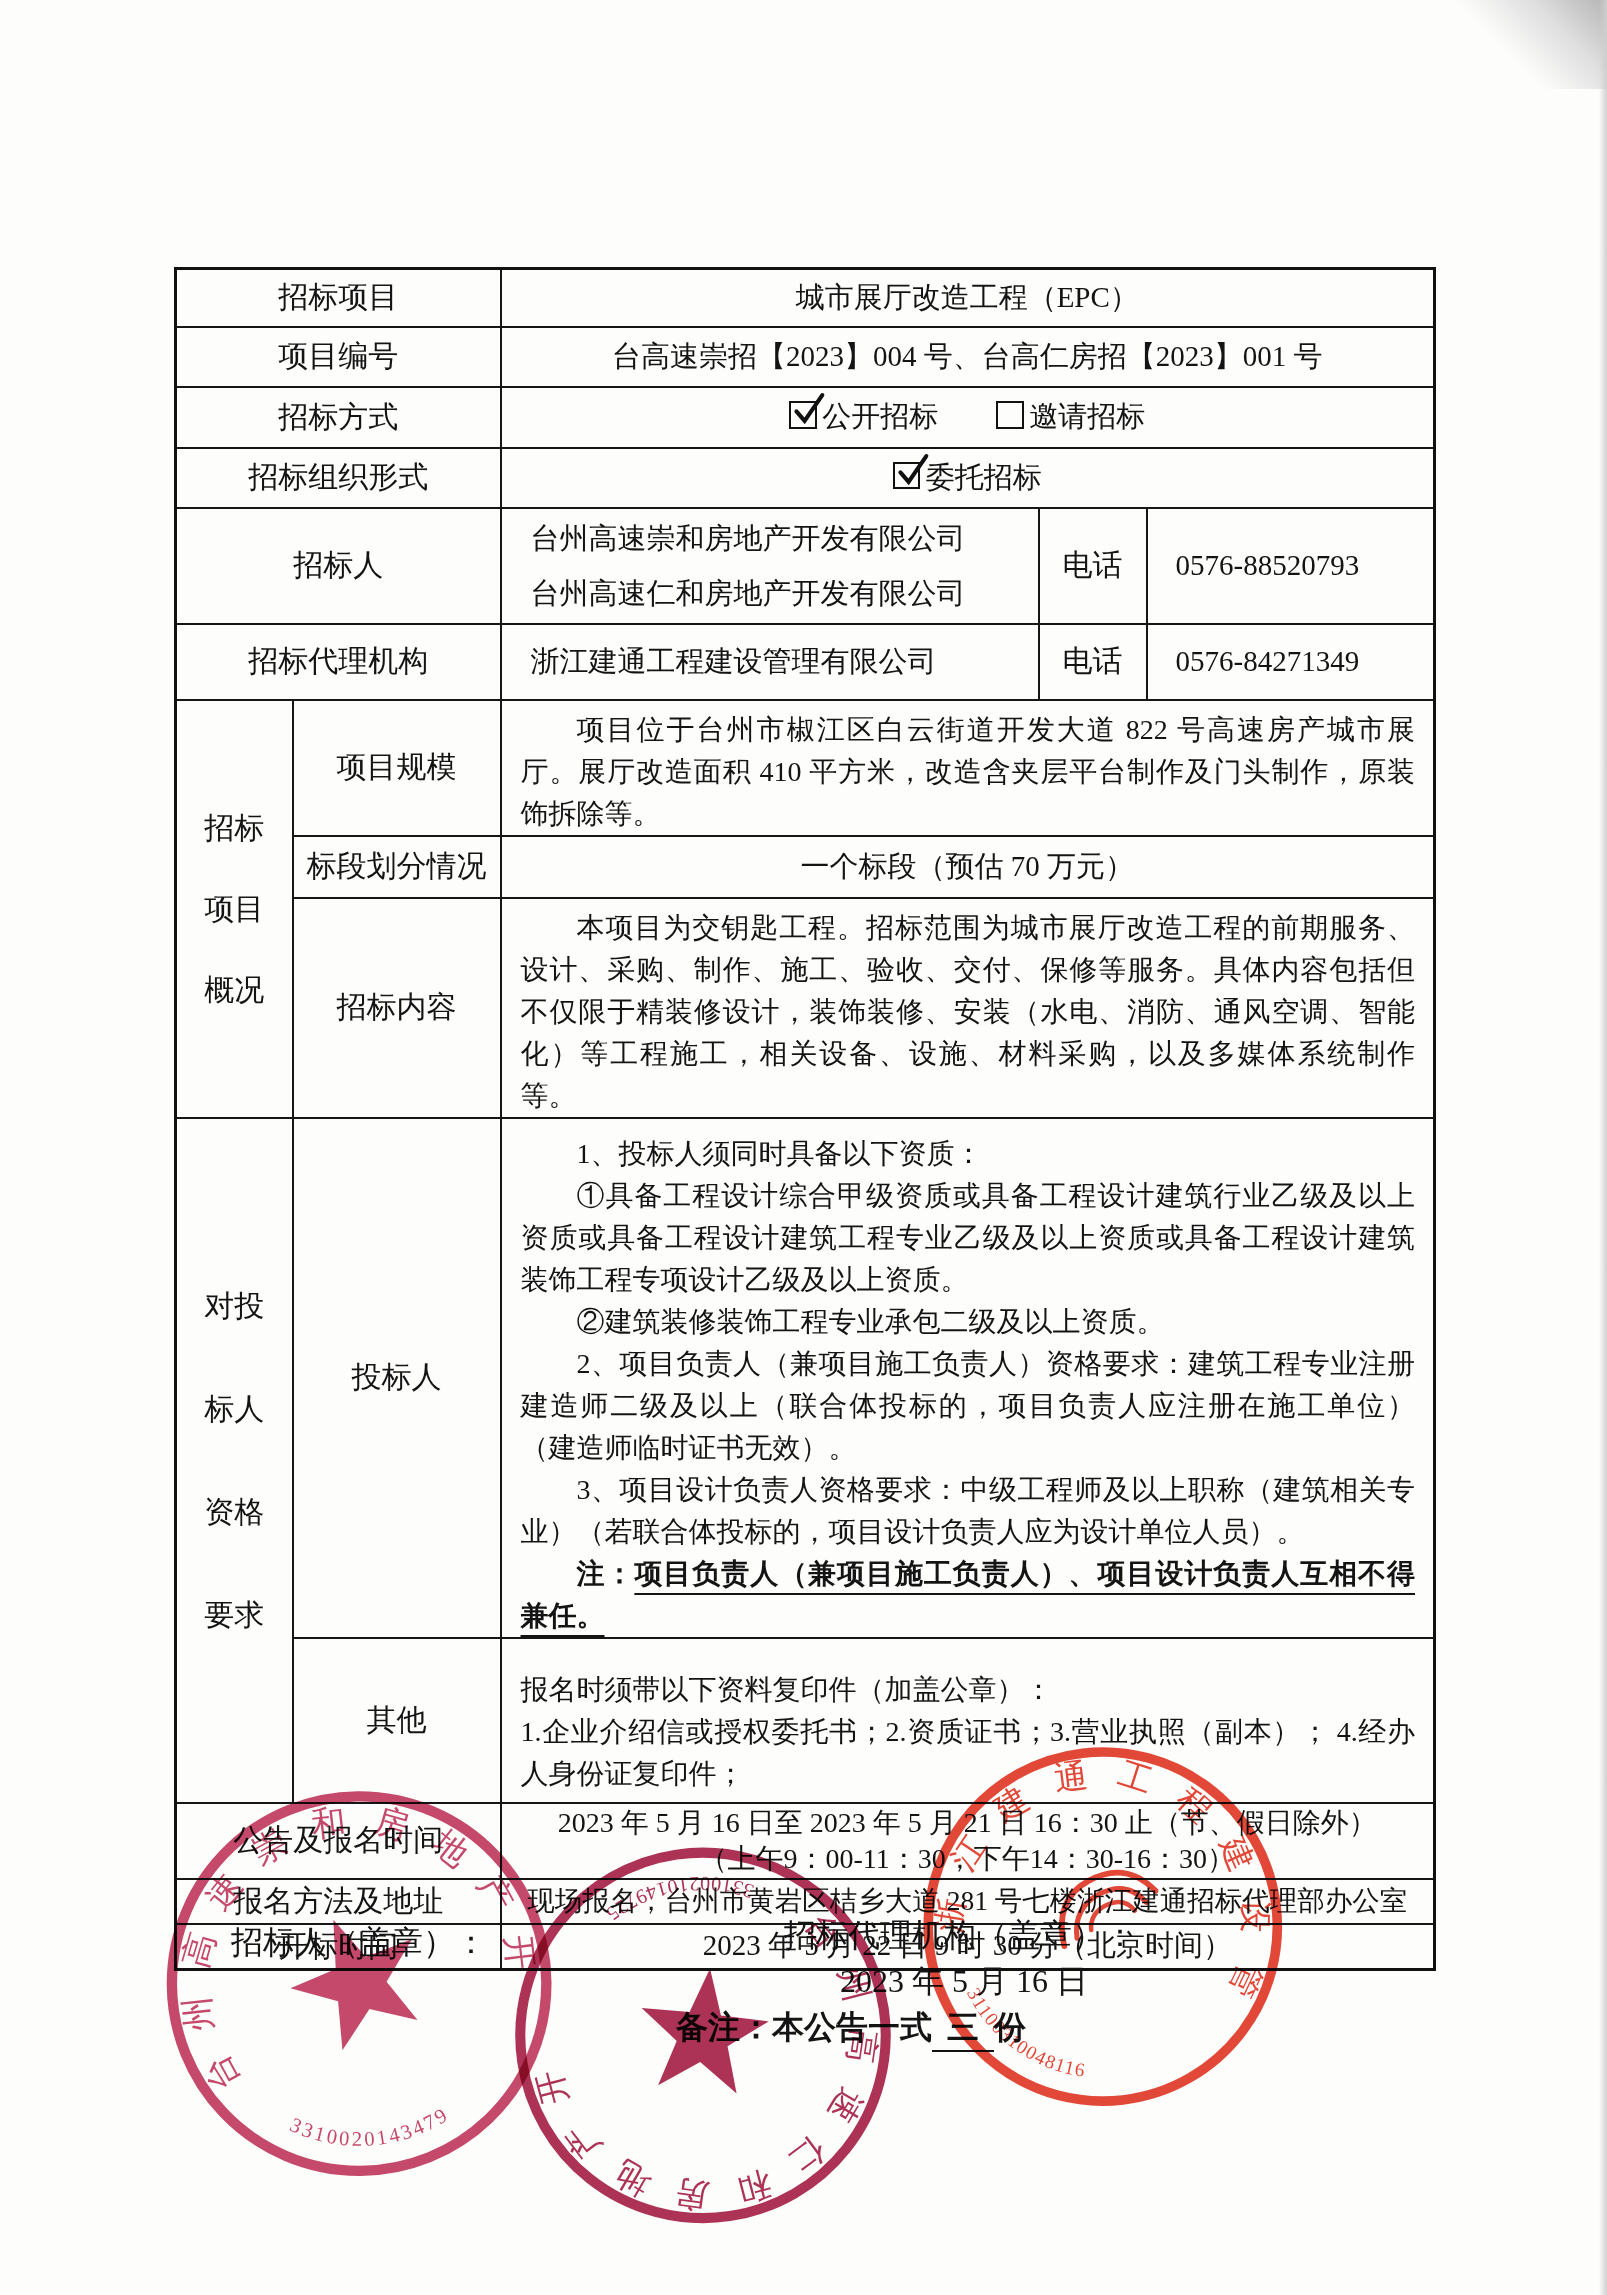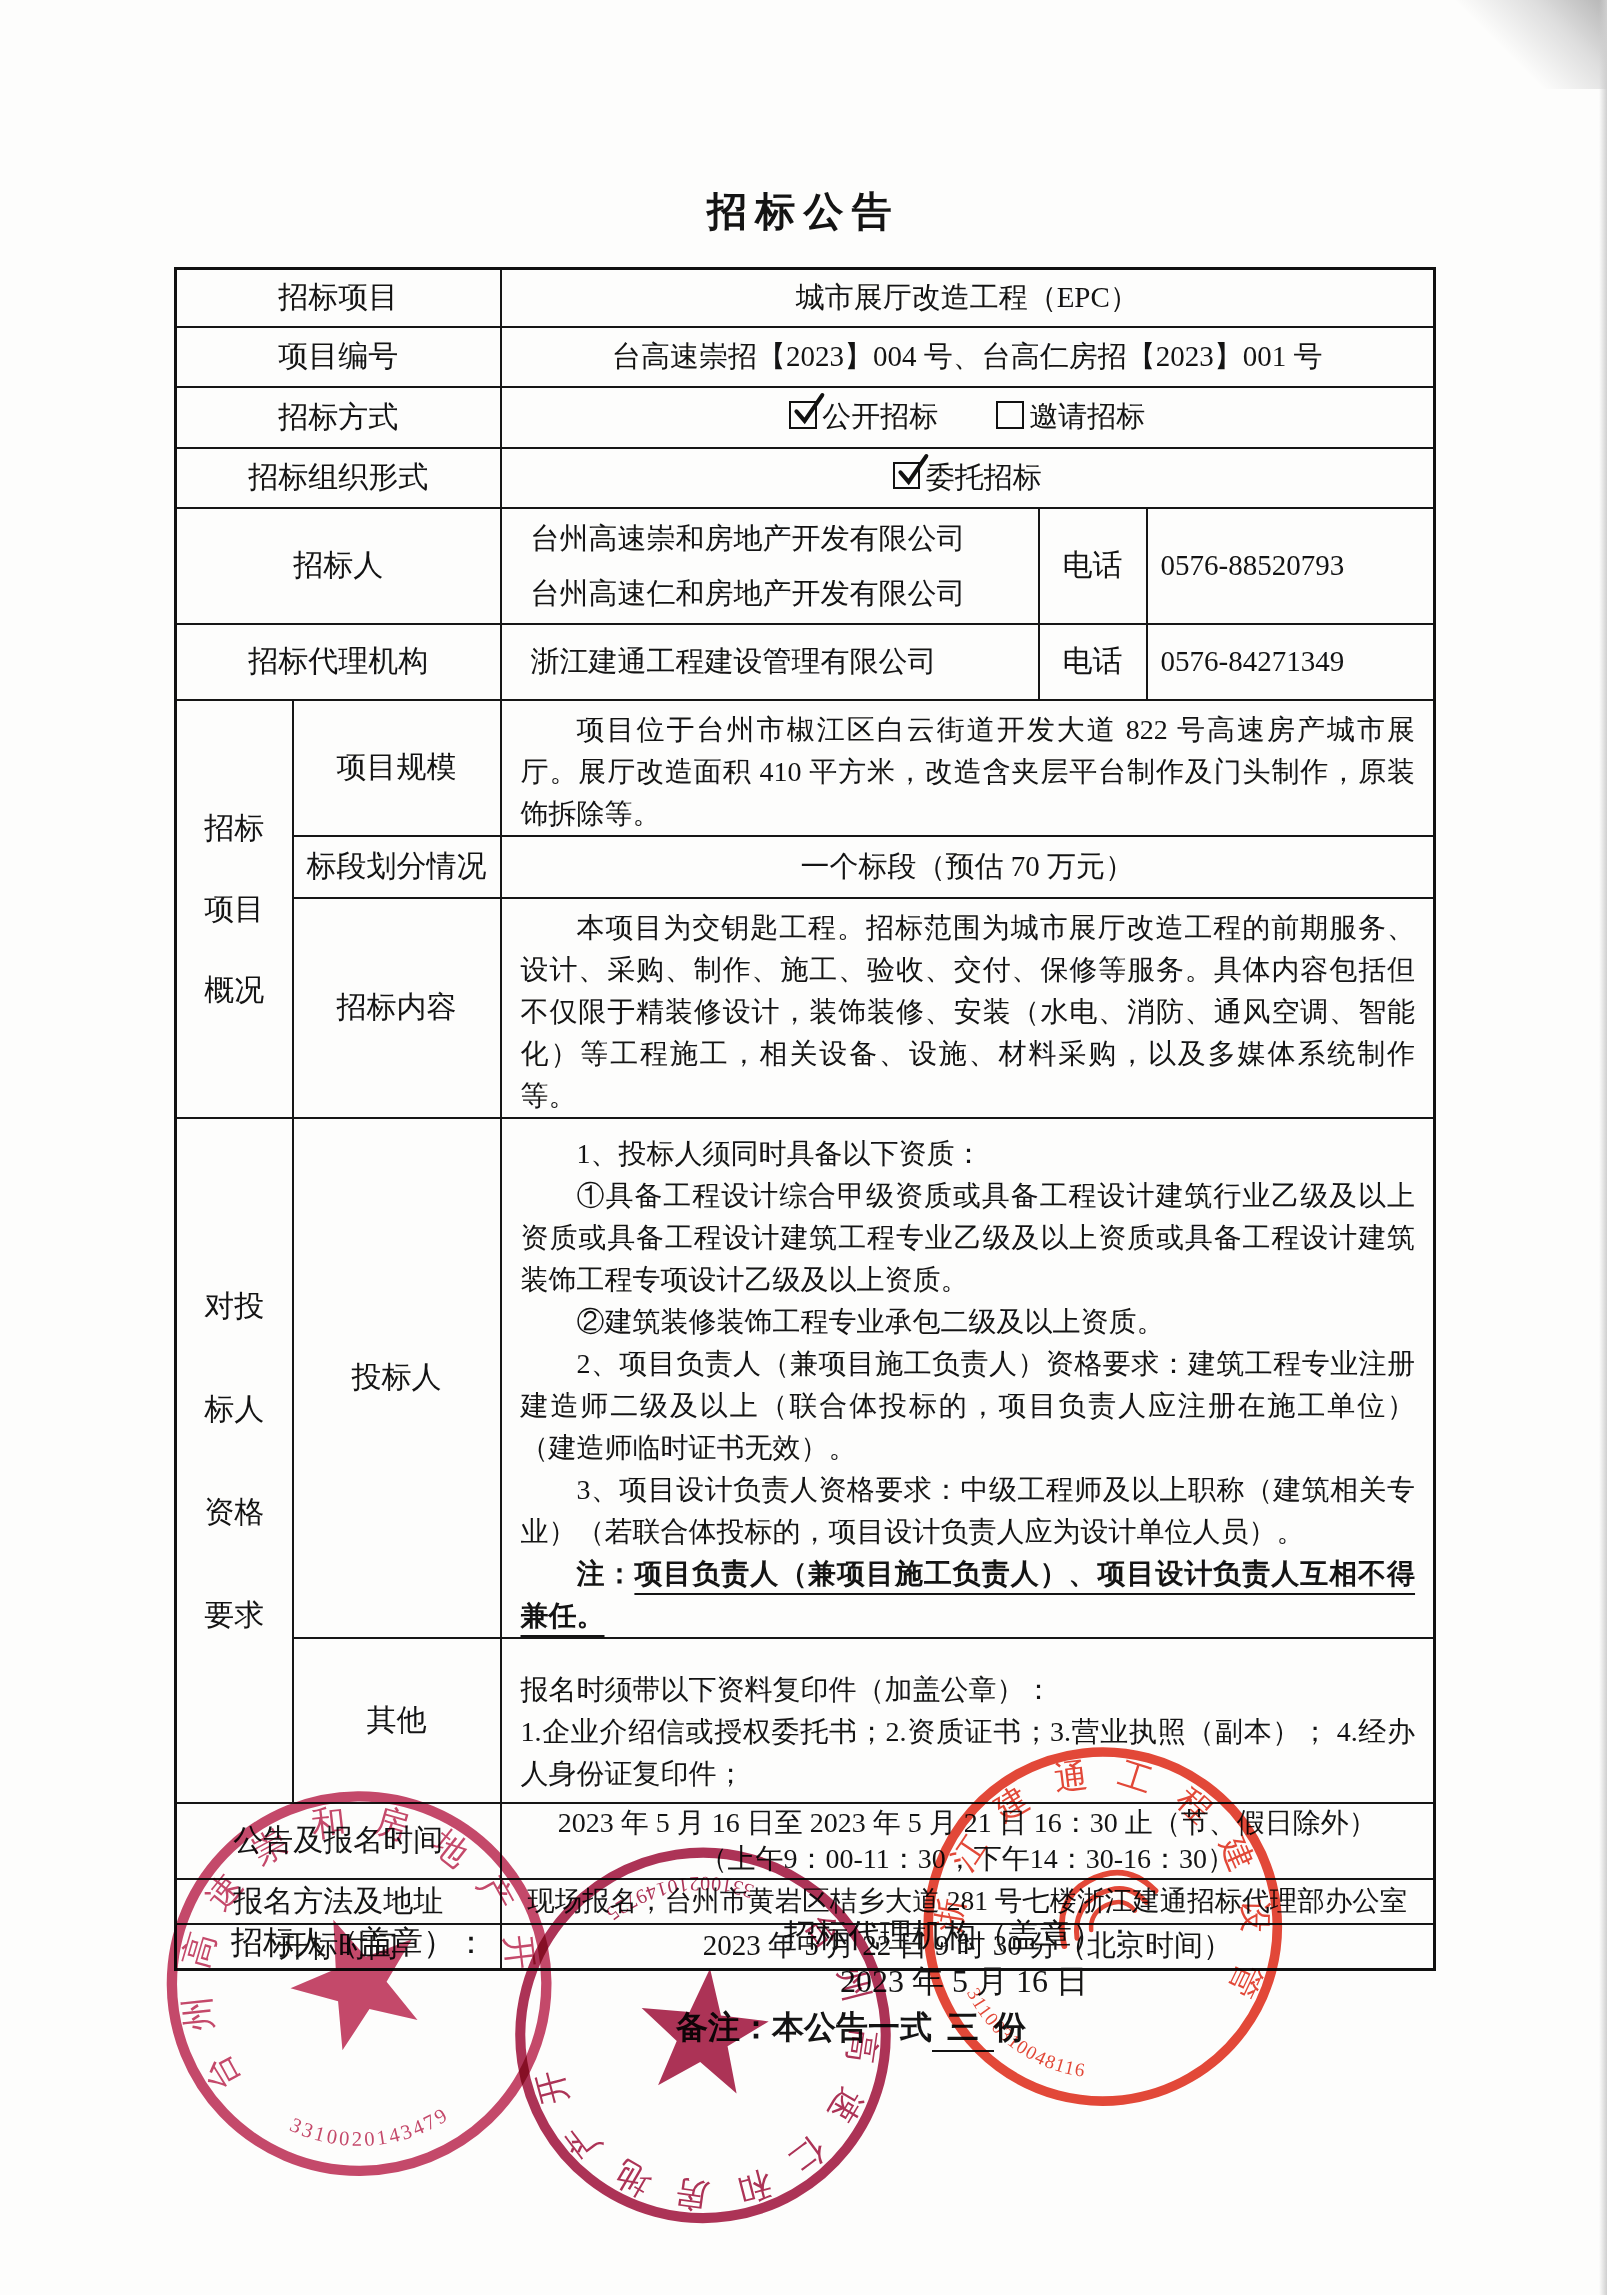--- a/index.html
+++ b/index.html
@@ -28,21 +28,21 @@
 
   .val-c{text-align:center;vertical-align:middle;font-size:29px;}
   .val-p{vertical-align:top;padding:8.3px 18px 0 19px;text-align:justify;
     font-size:28px;line-height:42px;margin-left:26px;}
   .para{margin:0;text-align:justify;}
   .indent{text-indent:2em;}
   .bold{font-weight:bold;}
   .ul{text-decoration:underline;text-decoration-thickness:2.1px;text-underline-offset:9.6px;}
 
   .company-cell{vertical-align:middle;padding-left:29px;font-size:29px;line-height:55px;}
-  .tel-num{vertical-align:middle;text-align:left;padding-left:13px;font-size:29px;}
+  .tel-num{vertical-align:middle;text-align:left;padding-left:28px;font-size:29px;}
 
   .cbx{display:inline-block;width:23.4px;height:23.4px;border:2.1px solid #111;
     vertical-align:-2.8px;margin-right:5.5px;position:relative;}
   .cbx svg{position:absolute;left:0px;top:-11px;width:34px;height:36px;overflow:visible;}
   .opt2{margin-left:58px;}
 
   .two-line{line-height:36px;font-size:28px;}
 
   
   .f-abs{position:absolute;font-size:32px;white-space:nowrap;z-index:2;}
@@ -55,21 +55,20 @@
   .stamp2{left:501px;top:1832px;transform:rotate(150deg);}
   .stamp3{left:910px;top:1734px;transform:rotate(15deg);}
 </style>
 </head>
 <body>
 
 <div id="page">
   <div class="smudge-tr"></div>
   <div class="edge-r"></div>
 
-  <div class="doc-title">招标公告</div>
 
   <div class="tbl-wrap">
     <table class="tbl">
       <colgroup>
         <col style="width:117px">
           <col style="width:208px">
           <col style="width:538px">
         <col style="width:108px">
           <col style="width:288px">
       </colgroup>

